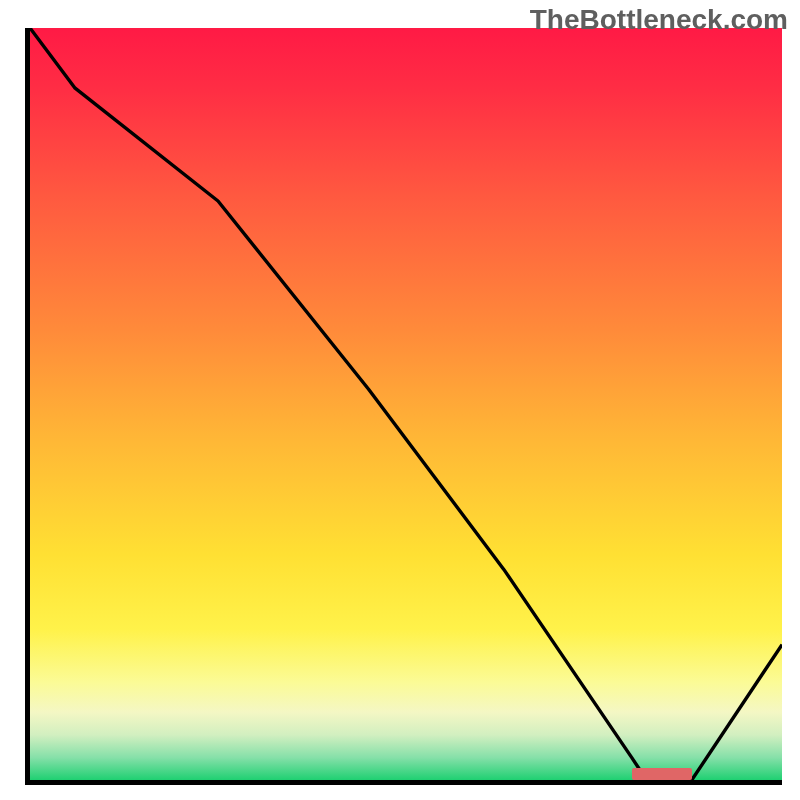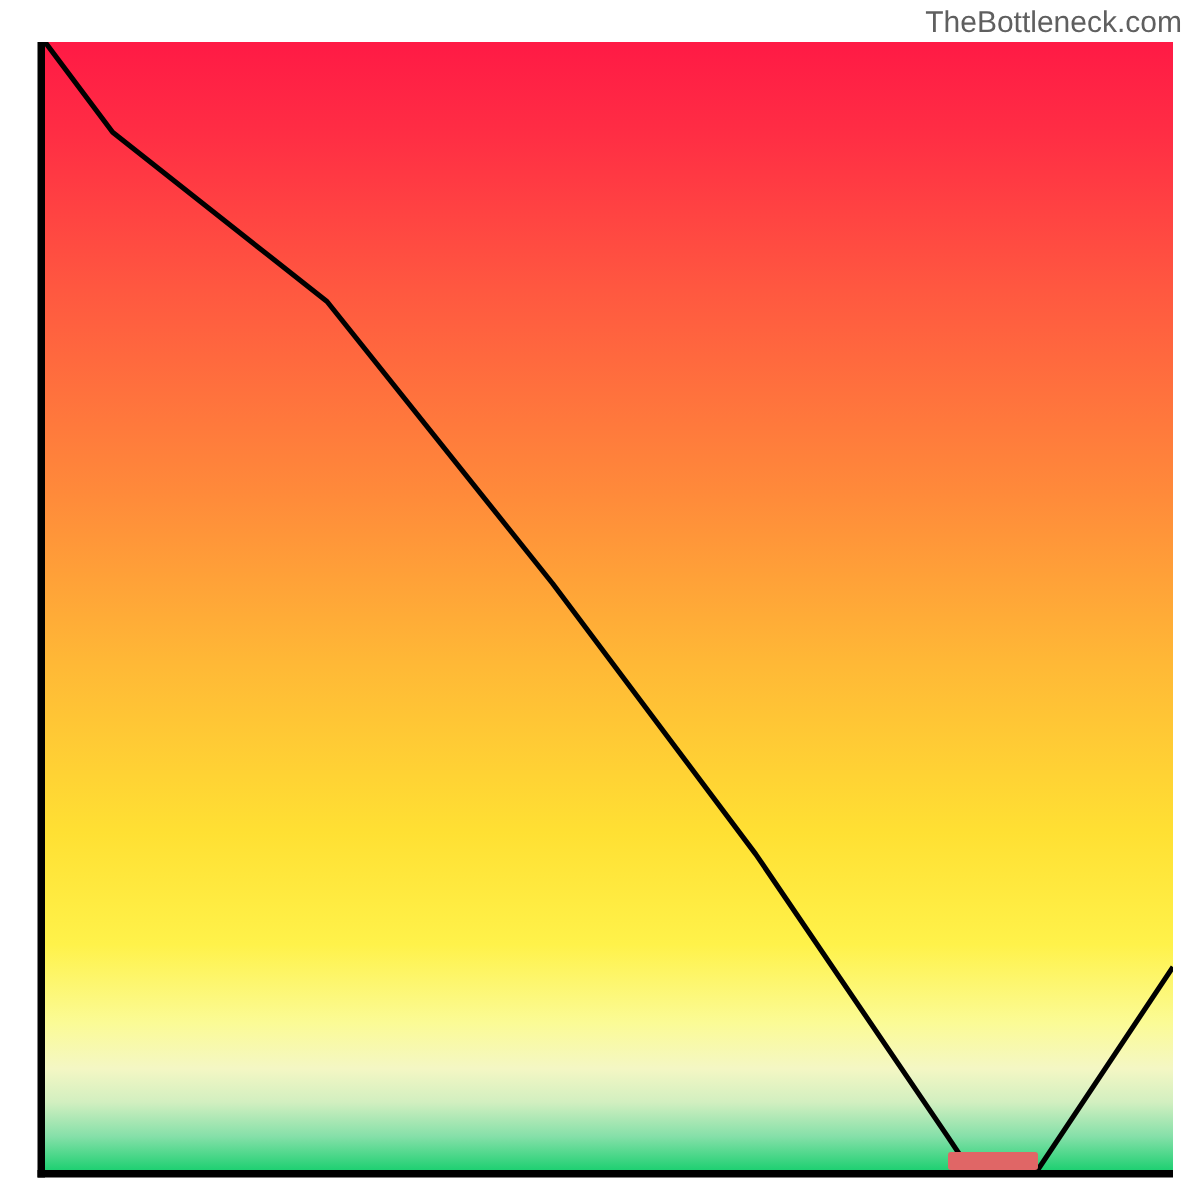--- a/index.html
+++ b/index.html
@@ -10,22 +10,22 @@
     background: #ffffff;
     font-family: Arial, Helvetica, sans-serif;
     position: relative;
     overflow: hidden;
   }
   .watermark {
     position: absolute;
     top: 4px;
     right: 12px;
     color: #5f5f5f;
-    font-size: 20px;
-    font-weight: 400;
+    font-size: 28px;
+    font-weight: 700;
     z-index: 10;
   }
   .plot-area {
     position: absolute;
     left: 25px;
     top: 28px;
     width: 757px;
     height: 757px;
     overflow: hidden;
     border-left: 5px solid #000;

